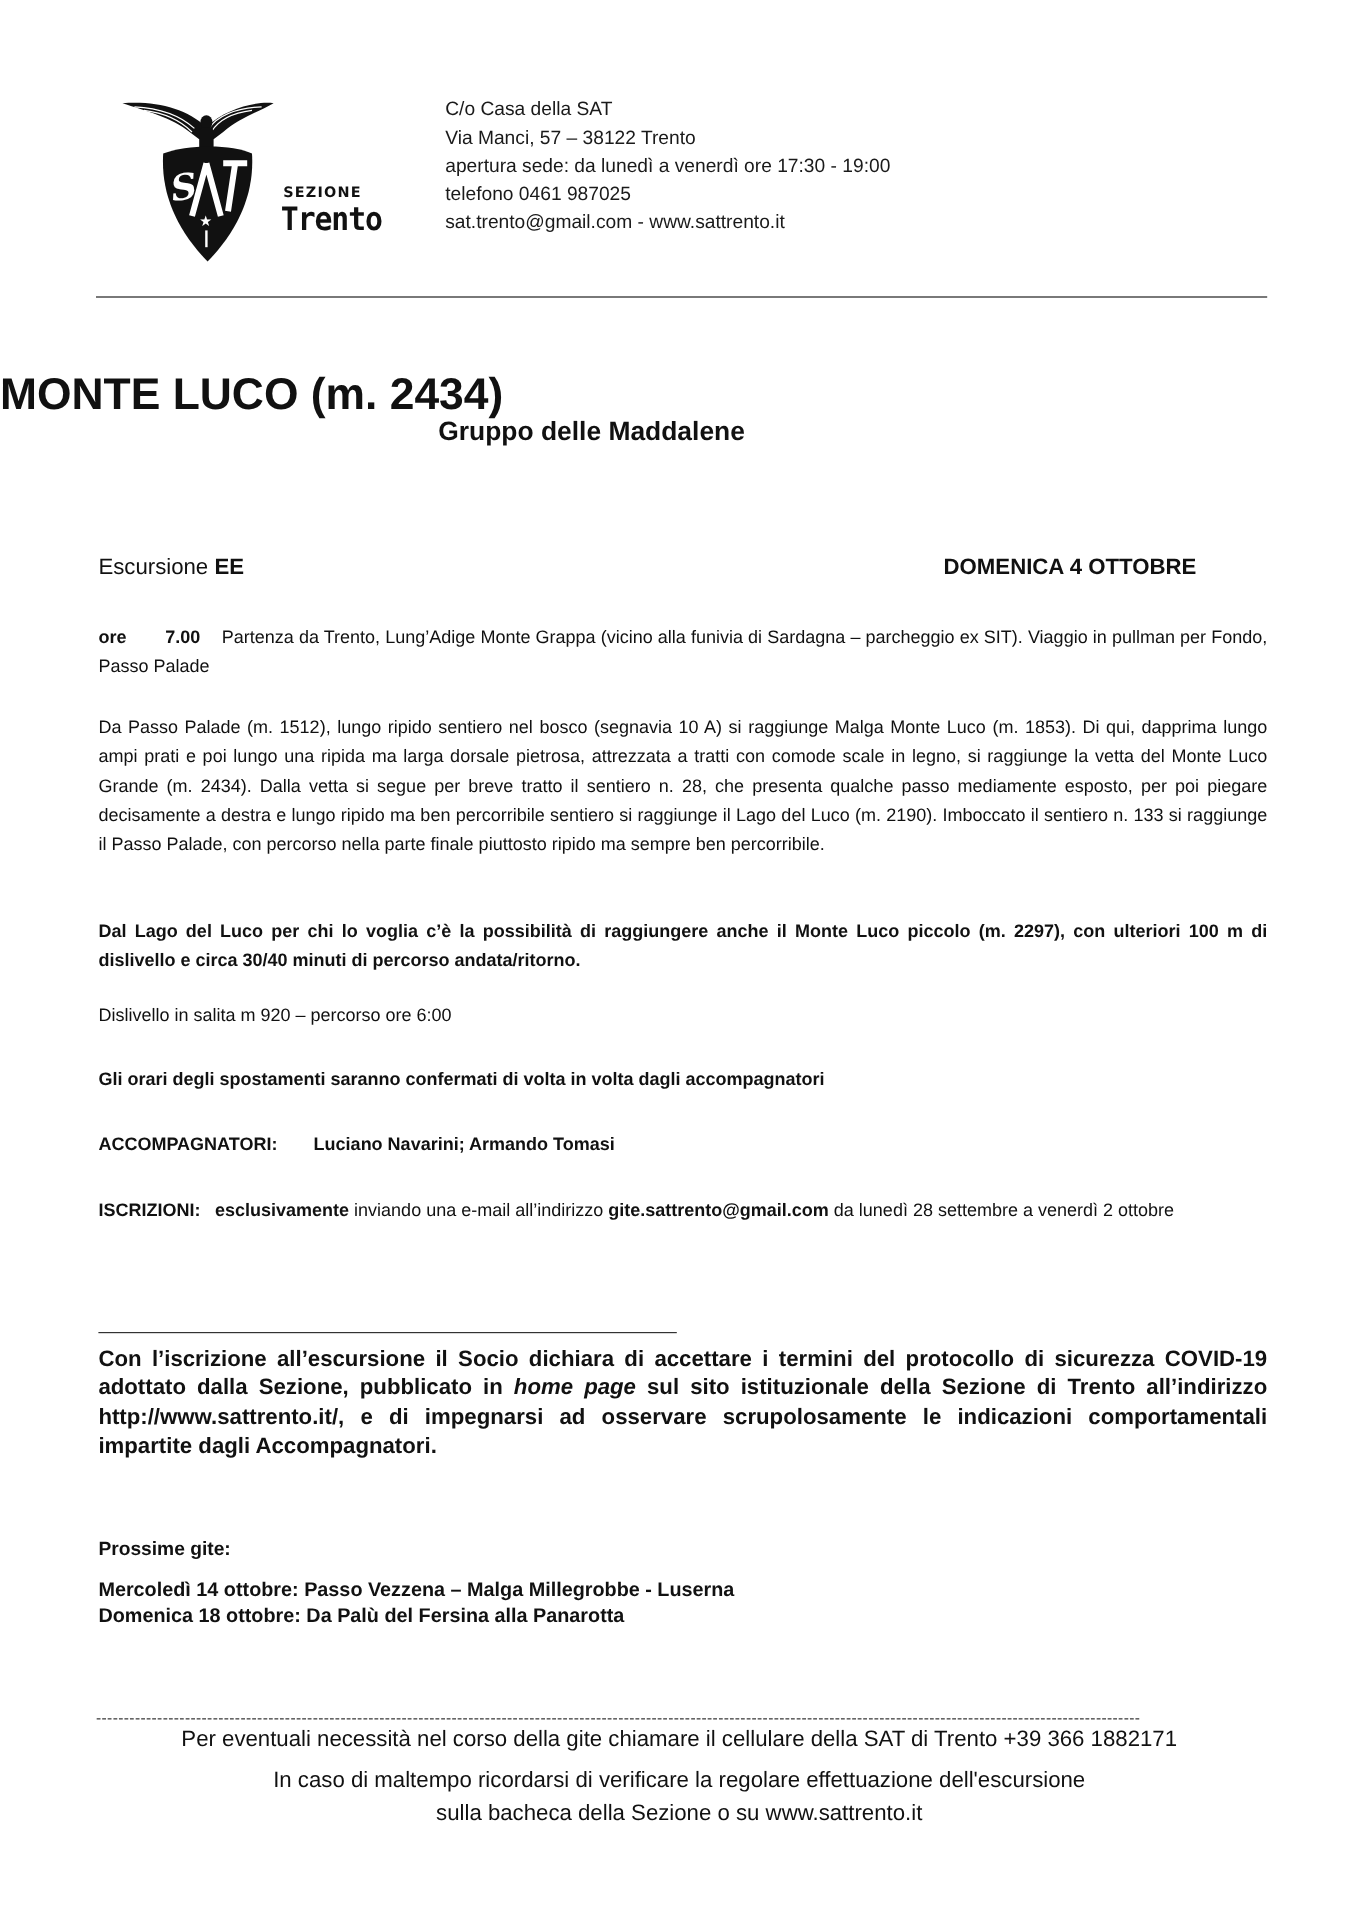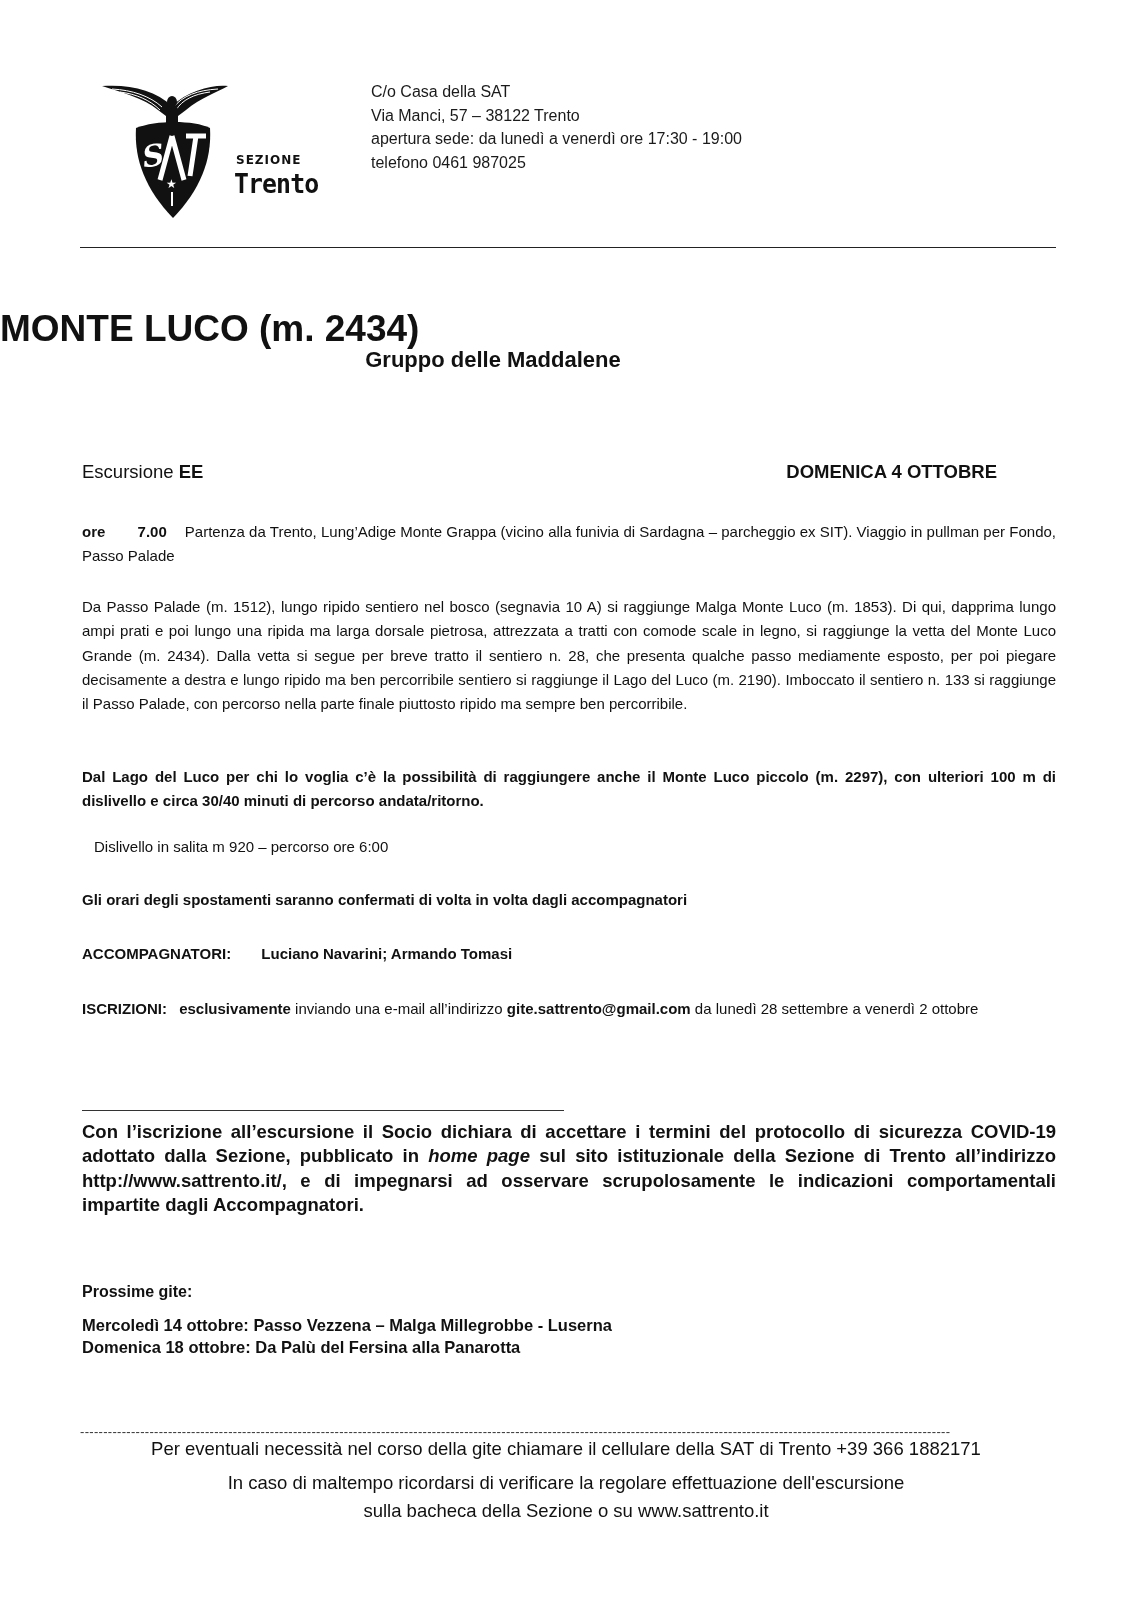--- a/index.html
+++ b/index.html
@@ -61,20 +61,21 @@
   </svg>
   <div class="sez">SEZIONE</div>
   <div class="trn">Trento</div>
 </div>
 
 <div class="contact">
   <div>C/o Casa della SAT</div>
   <div>Via Manci, 57 – 38122 Trento</div>
   <div>apertura sede:  da lunedì a venerdì ore 17:30  - 19:00</div>
   <div>telefono 0461 987025</div>
+  <div>sat.trento@gmail.com -  www.sattrento.it</div>
 </div>
 
 <div class="hr-top"></div>
 
 <div class="title">MONTE LUCO (m. 2434)</div>
 <div class="subtitle">Gruppo delle Maddalene</div>
 
 <div class="row-esc">
   <span>Escursione</span>
   <span class="b">EE</span>
@@ -82,21 +83,21 @@
 </div>
 
 <div class="p" style="top:520px;">
   <span class="b">ore</span>
   <span class="b" style="margin-left:28px;margin-right:18px;">7.00</span><span>Partenza da Trento, Lung’Adige Monte Grappa (vicino alla funivia di Sardagna – parcheggio ex SIT). Viaggio in pullman per Fondo, Passo Palade</span>
 </div>
 
 <div class="p" style="top:595px;">Da Passo Palade (m. 1512), lungo ripido sentiero nel bosco (segnavia 10 A) si raggiunge Malga Monte Luco (m. 1853). Di qui, dapprima lungo ampi prati e poi lungo una ripida ma larga dorsale pietrosa, attrezzata a tratti con comode scale in legno, si raggiunge la vetta del Monte Luco Grande (m. 2434). Dalla vetta si segue per breve tratto il sentiero n. 28, che presenta qualche passo mediamente esposto, per poi piegare decisamente a destra e lungo ripido ma ben percorribile sentiero si raggiunge il Lago del Luco (m. 2190). Imboccato il sentiero n. 133 si raggiunge il Passo Palade, con percorso nella parte finale piuttosto ripido ma sempre ben percorribile.</div>
 <div class="p" style="top:765px;font-weight:bold;">Dal Lago del Luco per chi lo voglia c’è la possibilità di raggiungere anche il Monte Luco piccolo (m. 2297), con ulteriori 100 m di dislivello e circa 30/40 minuti di percorso andata/ritorno.</div>
 
-<div class="p" style="top:835px;margin-left:12px;">Dislivello in salita m 920 – percorso ore 6:00</div>
+<div class="p" style="top:835px;">Dislivello in salita m 920 – percorso ore 6:00</div>
 
 <div class="p b" style="top:888px;">Gli orari degli spostamenti saranno confermati di volta in volta dagli accompagnatori</div>
 
 <div class="p b" style="top:942px;">
   <span>ACCOMPAGNATORI:</span>
   <span style="margin-left:26px;">Luciano Navarini; Armando Tomasi</span>
 </div>
 
 <div class="p" style="top:997px;">
   <span class="b">ISCRIZIONI:</span>

